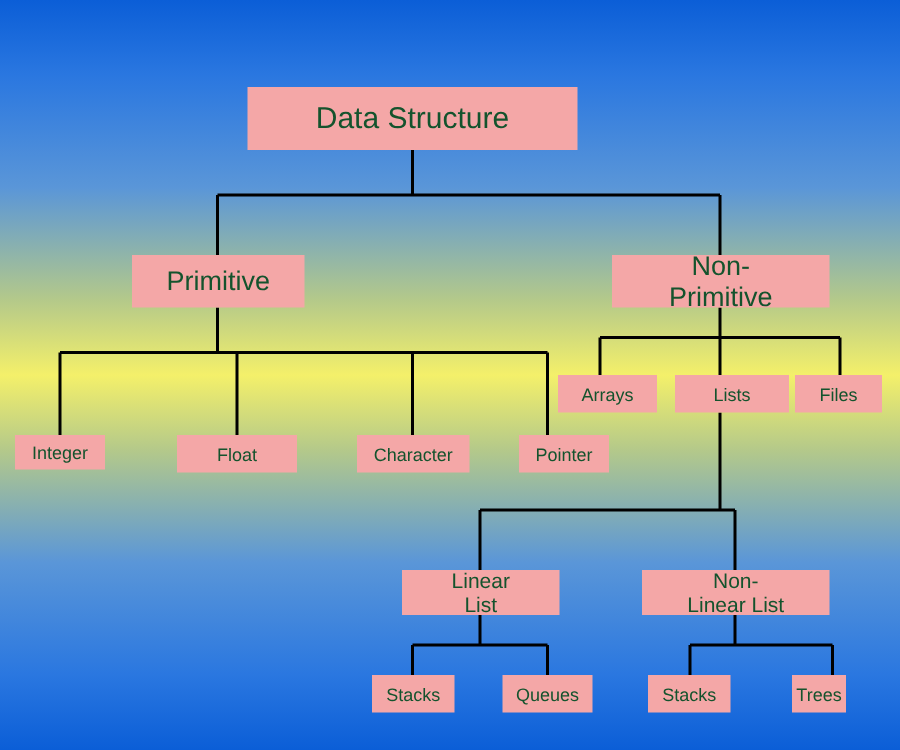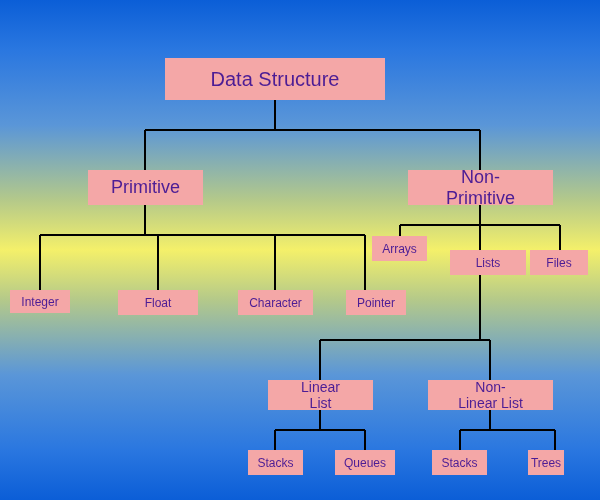--- a/index.html
+++ b/index.html
@@ -24,21 +24,21 @@
   svg.connectors {
     position: absolute;
     top: 0; left: 0;
     width: 600px;
     height: 500px;
     pointer-events: none;
   }
   .node {
     position: absolute;
     background: #f4a7a7;
-    color: #4c1d95;
+    color: #14532d;
     display: flex;
     align-items: center;
     justify-content: center;
     box-sizing: border-box;
     text-align: center;
   }
   .root { font-size: 20px; padding: 10px 30px; }
   .main { font-size: 18px; padding: 8px 20px; }
   .leaf { font-size: 12px; padding: 6px 10px; }
   .mid  { font-size: 14px; padding: 6px 28px; }
@@ -88,21 +88,21 @@
 
 <div class="node main" style="left:88px; top:170px; width:115px; height:35px;">Primitive</div>
 
 <div class="node main" style="left:408px; top:170px; width:145px; height:35px;">Non-Primitive</div>
 
 <div class="node leaf" style="left:10px; top:290px; width:60px; height:23px;">Integer</div>
 <div class="node leaf" style="left:118px; top:290px; width:80px; height:25px;">Float</div>
 <div class="node leaf" style="left:238px; top:290px; width:75px; height:25px;">Character</div>
 <div class="node leaf" style="left:335px; top:290px; width:60px; height:25px;margin-left:11px;">Pointer</div>
 
-<div class="node leaf" style="left:372px; top:236px; width:55px; height:25px;">Arrays</div>
+<div class="node leaf" style="left:372px; top:250px; width:66px; height:25px;">Arrays</div>
 <div class="node leaf" style="left:450px; top:250px; width:76px; height:25px;">Lists</div>
 <div class="node leaf" style="left:530px; top:250px; width:58px; height:25px;">Files</div>
 
 <div class="node mid" style="left:268px; top:380px; width:105px; height:30px;">Linear List</div>
 <div class="node mid" style="left:428px; top:380px; width:125px; height:30px;">Non-Linear List</div>
 
 <div class="node leaf" style="left:248px; top:450px; width:55px; height:25px;">Stacks</div>
 <div class="node leaf" style="left:335px; top:450px; width:60px; height:25px;">Queues</div>
 
 <div class="node leaf" style="left:432px; top:450px; width:55px; height:25px;">Stacks</div>

